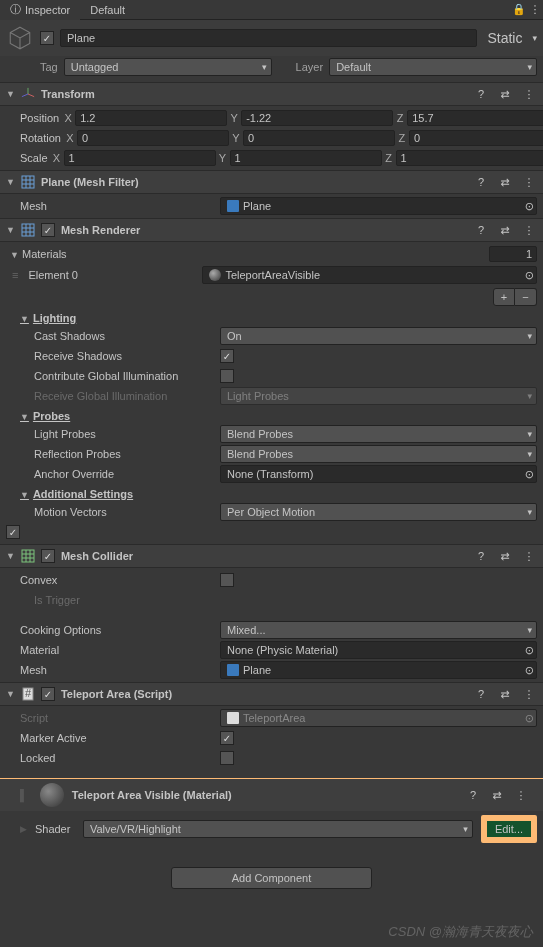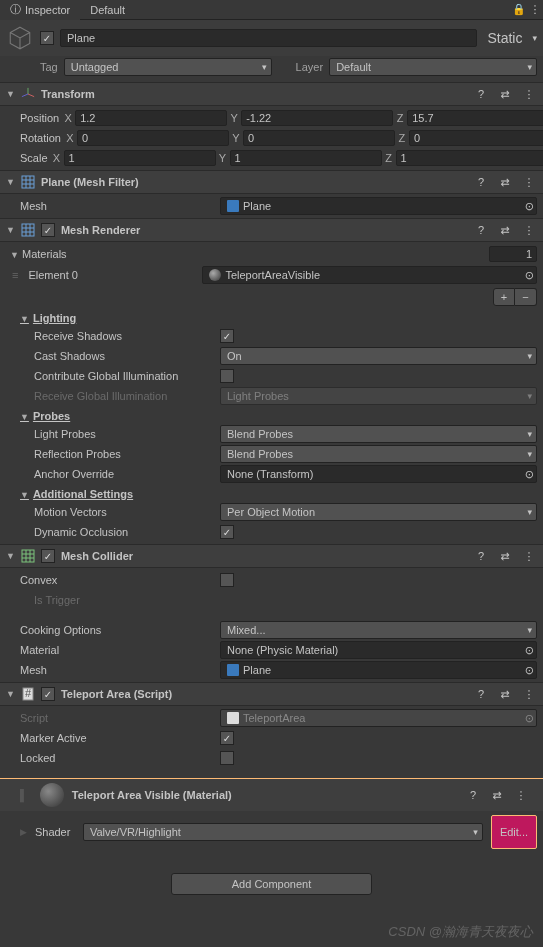--- a/index.html
+++ b/index.html
@@ -46,21 +46,21 @@
 .array-btns { display: flex; justify-content: flex-end; gap: 0; padding: 2px 0; }
 .sq-btn { width: 22px; height: 18px; background: #515151; border: 1px solid #222; color: #c4c4c4; display: flex; align-items: center; justify-content: center; cursor: pointer; }
 .sq-btn:first-child { border-radius: 3px 0 0 3px; }
 .sq-btn:last-child { border-radius: 0 3px 3px 0; border-left: none; }
 .mat-header { display: flex; align-items: center; background: #3e3e3e; padding: 4px 14px 4px 20px; gap: 8px; border-top: 1px solid #fdba74; margin-top: 8px; }
 .mat-icon { width: 24px; height: 24px; background: radial-gradient(circle at 35% 35%, #888, #333); border-radius: 50%; }
 .mat-title { font-weight: bold; flex: 1; }
 .shader-row { display: flex; align-items: center; padding: 4px 6px 4px 20px; gap: 8px; background: #383838; }
 .shader-dd { flex: 1; background: #515151; border: 1px solid #222; padding: 2px 6px; border-radius: 2px; position: relative; height: 18px; display: flex; align-items: center; }
 .shader-dd::after { content: '▾'; position: absolute; right: 4px; font-size: 9px; }
-.edit-btn { background: #be185d; border: 1px solid #fdba74; padding: 10px 8px; border-radius: 2px; cursor: pointer; }
+.edit-btn { background: #14532d; border: 6px solid #fdba74; padding: 2px 8px; border-radius: 2px; cursor: pointer; }
 .add-comp { display: flex; justify-content: center; padding: 20px 0; }
 .add-comp-btn { background: #515151; border: 1px solid #222; padding: 4px 60px; border-radius: 3px; cursor: pointer; }
 .watermark { position: absolute; bottom: 6px; right: 10px; color: rgba(200,200,200,0.3); font-size: 13px; font-style: italic; }
 .mesh-icon { width: 12px; height: 12px; background: #3a7abd; border-radius: 1px; display: inline-block; }
 .mat-ball { width: 12px; height: 12px; background: radial-gradient(circle at 35% 35%, #aaa, #333); border-radius: 50%; display: inline-block; }
 .script-icon { width: 12px; height: 12px; background: #ddd; border-radius: 1px; display: inline-block; }
 .expand-handle { color: #555; padding-right: 4px; cursor: pointer; }
 </style>
 </head>
 <body>
@@ -228,28 +228,28 @@
         <span class="picker">⊙</span>
       </div>
   </div>
   <div class="array-btns">
       <div class="sq-btn">+</div>
       <div class="sq-btn">−</div>
     </div>
 
   <div class="section-label"><span class="foldout">▼</span><span>Lighting</span></div>
   <div class="prop-row">
+      <div class="prop-label sub">Cast Shadows</div>
+      <div class="dropdown full-dropdown">
+        <span>On</span>
+      </div>
+    </div>
+  <div class="prop-row">
       <div class="prop-label sub">Receive Shadows</div>
       <span class="checkbox checked"></span>
-    </div>
-  <div class="prop-row">
-      <div class="prop-label sub">Cast Shadows</div>
-      <div class="dropdown full-dropdown">
-        <span>On</span>
-      </div>
     </div>
   <div class="prop-row">
       <div class="prop-label sub">Contribute Global Illumination</div>
       <span class="checkbox"></span>
     </div>
   <div class="prop-row">
       <div class="prop-label sub disabled">Receive Global Illumination</div>
       <div class="dropdown full-dropdown" style="opacity:.5">
         <span>Light Probes</span>
       </div>
@@ -277,21 +277,20 @@
     </div>
 
   <div class="section-label"><span class="foldout">▼</span><span>Additional Settings</span></div>
   <div class="prop-row">
       <div class="prop-label sub">Motion Vectors</div>
       <div class="dropdown full-dropdown">
         <span>Per Object Motion</span>
       </div>
     </div>
   <div class="prop-row">
-      <div class="prop-label sub">Dynamic Occlusion</div>
       <span class="checkbox checked"></span>
     </div>
 </div>
 
 <div class="comp-header">
   <span class="foldout">▼</span>
   <span class="comp-icon">
       <svg width="14" height="14" viewBox="0 0 14 14" stroke="#7cc47c" fill="none">
         <rect x="1" y="1" width="12" height="12"></rect>
         <path d="M1 5h12M1 9h12M5 1v12M9 1v12"></path>

